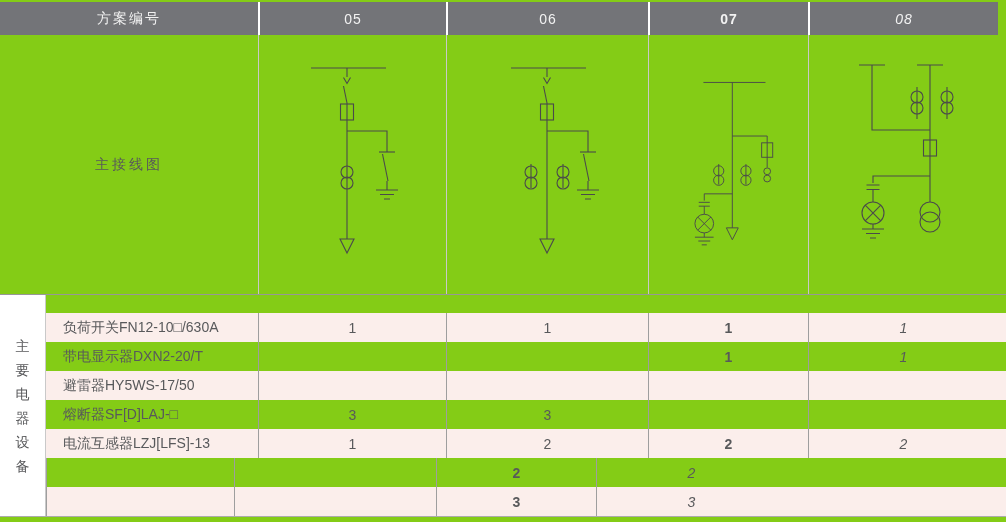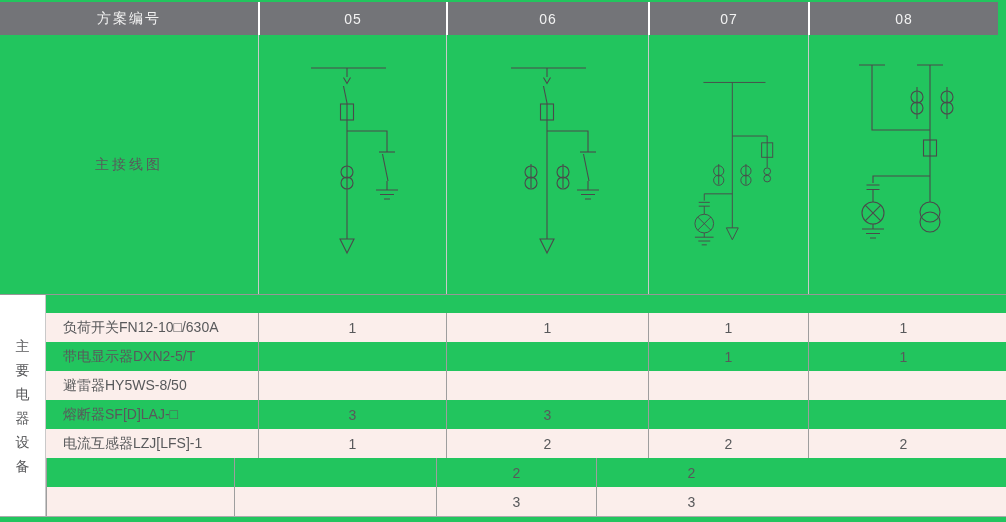--- a/index.html
+++ b/index.html
@@ -1,22 +1,22 @@
 <!DOCTYPE html>
 <html style="--header-bg: #737478; --header-text: #f2f2f2; --row-pink: #fbeeeb; --text: #58595b; --divider-dark: #9e9e9e; --divider-light: #c9c9c9; --diagram-line: #4a4a4b;"><head>
 <meta charset="utf-8">
 <style>
   html,body{margin:0;padding:0;background:#fff;}
   .page{
-    position:relative;width:1006px;height:522px;background:#22c55e;overflow:hidden;
+    position:relative;width:1006px;height:522px;background:#84cc16;overflow:hidden;
     font-family:"Liberation Sans","DejaVu Sans",sans-serif;
     color:var(--text,#58595b);font-size:14px;
   }
   
-  .w-label{width:258px;} .w-c1{width:188px;} .w-c2{width:202px;} .w-c3{width:160px;} .w-c4{width:190px;}
+  .w-label{width:258px;} .w-c1{width:188px;} .w-c2{width:202px;} .w-c3{width:160px;font-weight:bold;} .w-c4{width:190px;font-style:italic;}
 
   
   .header{position:absolute;top:2px;left:0;width:1006px;height:33px;display:flex;}
   .hcell{
     background:var(--header-bg,#737478);color:var(--header-text,#f2f2f2);
     display:flex;align-items:center;justify-content:center;
     box-sizing:border-box;letter-spacing:2px;
   }
   .hcell.scheme{border-left:2px solid #ffffff;letter-spacing:1px;}
 
@@ -220,45 +220,45 @@
 
       <div class="row pink">
         <div class="name-cell">负荷开关FN12-10□/630A</div>
         <div class="q-cell w-c1">1</div>
         <div class="q-cell w-c2">1</div>
         <div class="q-cell w-c3">1</div>
         <div class="q-cell w-c4">1</div>
       </div>
 
       <div class="row">
-        <div class="name-cell">带电显示器DXN2-5/T</div>
+        <div class="name-cell">带电显示器DXN2-20/T</div>
         <div class="q-cell w-c1"></div>
         <div class="q-cell w-c2"></div>
         <div class="q-cell w-c3">1</div>
         <div class="q-cell w-c4">1</div>
       </div>
 
       <div class="row pink">
-        <div class="name-cell">避雷器HY5WS-8/50</div>
+        <div class="name-cell">避雷器HY5WS-17/50</div>
         <div class="q-cell w-c1"></div>
         <div class="q-cell w-c2"></div>
         <div class="q-cell w-c3"></div>
         <div class="q-cell w-c4"></div>
       </div>
 
       <div class="row">
         <div class="name-cell">熔断器SF[D]LAJ-□</div>
         <div class="q-cell w-c1">3</div>
         <div class="q-cell w-c2">3</div>
         <div class="q-cell w-c3"></div>
         <div class="q-cell w-c4"></div>
       </div>
 
       <div class="row pink">
-        <div class="name-cell">电流互感器LZJ[LFS]-1</div>
+        <div class="name-cell">电流互感器LZJ[LFS]-13</div>
         <div class="q-cell w-c1">1</div>
         <div class="q-cell w-c2">2</div>
         <div class="q-cell w-c3">2</div>
         <div class="q-cell w-c4">2</div>
       </div>
 
       <div class="row">
         <div class="q-cell w-c1"></div>
         <div class="q-cell w-c2"></div>
         <div class="q-cell w-c3">2</div>

